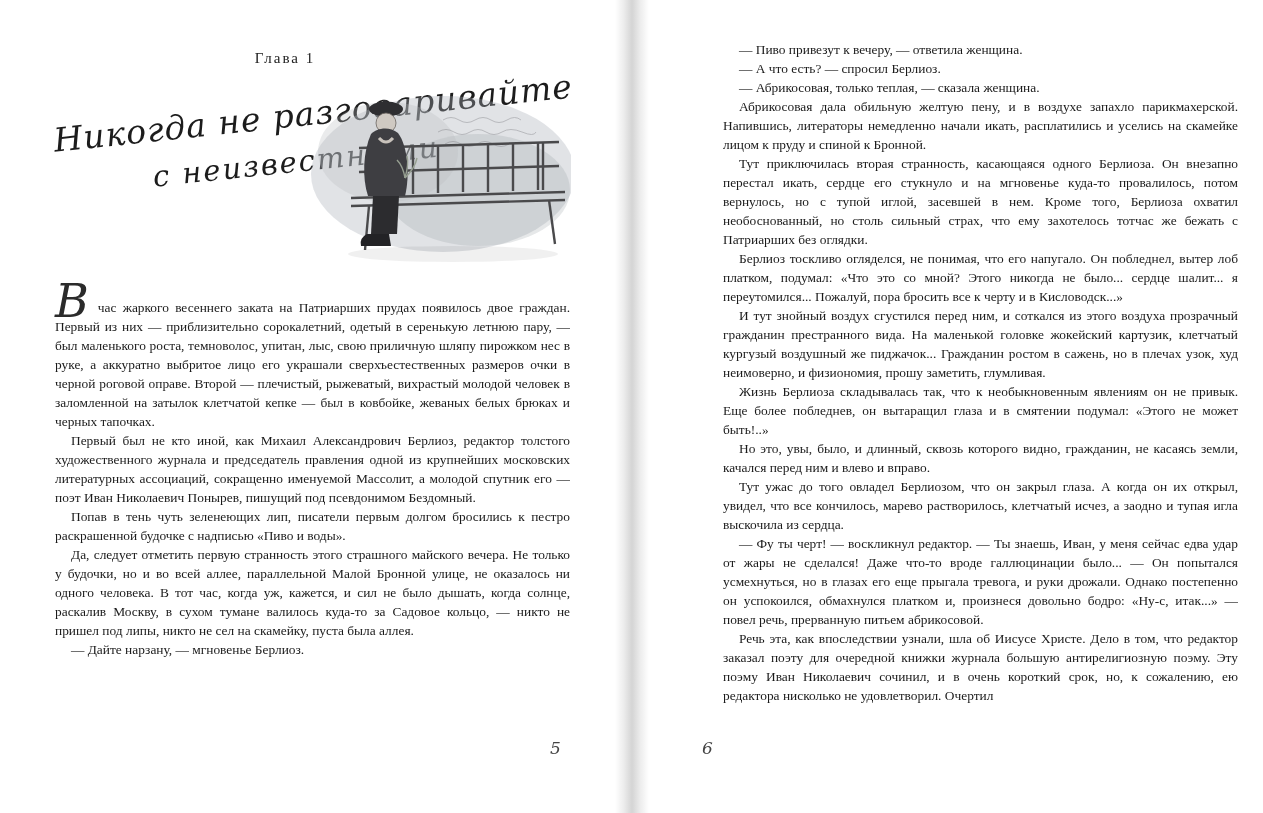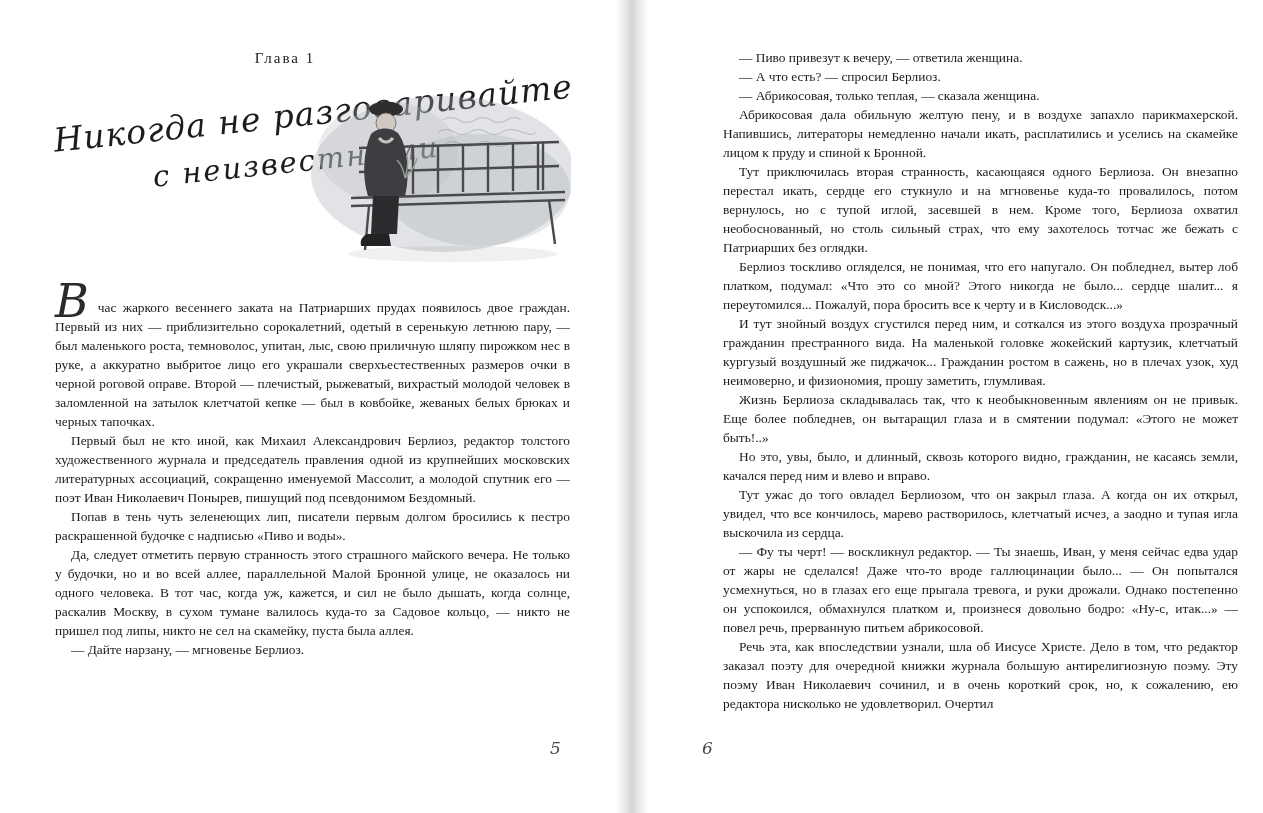--- a/index.html
+++ b/index.html
@@ -53,21 +53,21 @@
   .drop-cap {
     float:left;
     font-family:"DejaVu Serif", serif;
     font-style:italic;
     font-size:46px; line-height:30px;
     margin:-12px 9px 0 0;
     color:#2b2b2b;
   }
 
   .right-text {
-    position:absolute; top:48px; left:0; width:515px;
+    position:absolute; top:40px; left:0; width:515px;
     font-size:13.4px; line-height:19px; text-align:justify;
   }
   .right-text p { margin:0; text-indent:16px; }
 
   .page-number {
     position:absolute; top:738px;
     font-family:"DejaVu Serif", serif;
     font-style:italic; font-size:17px; color:#444;
   }
   .page-number.num-left  { left:550px; }

